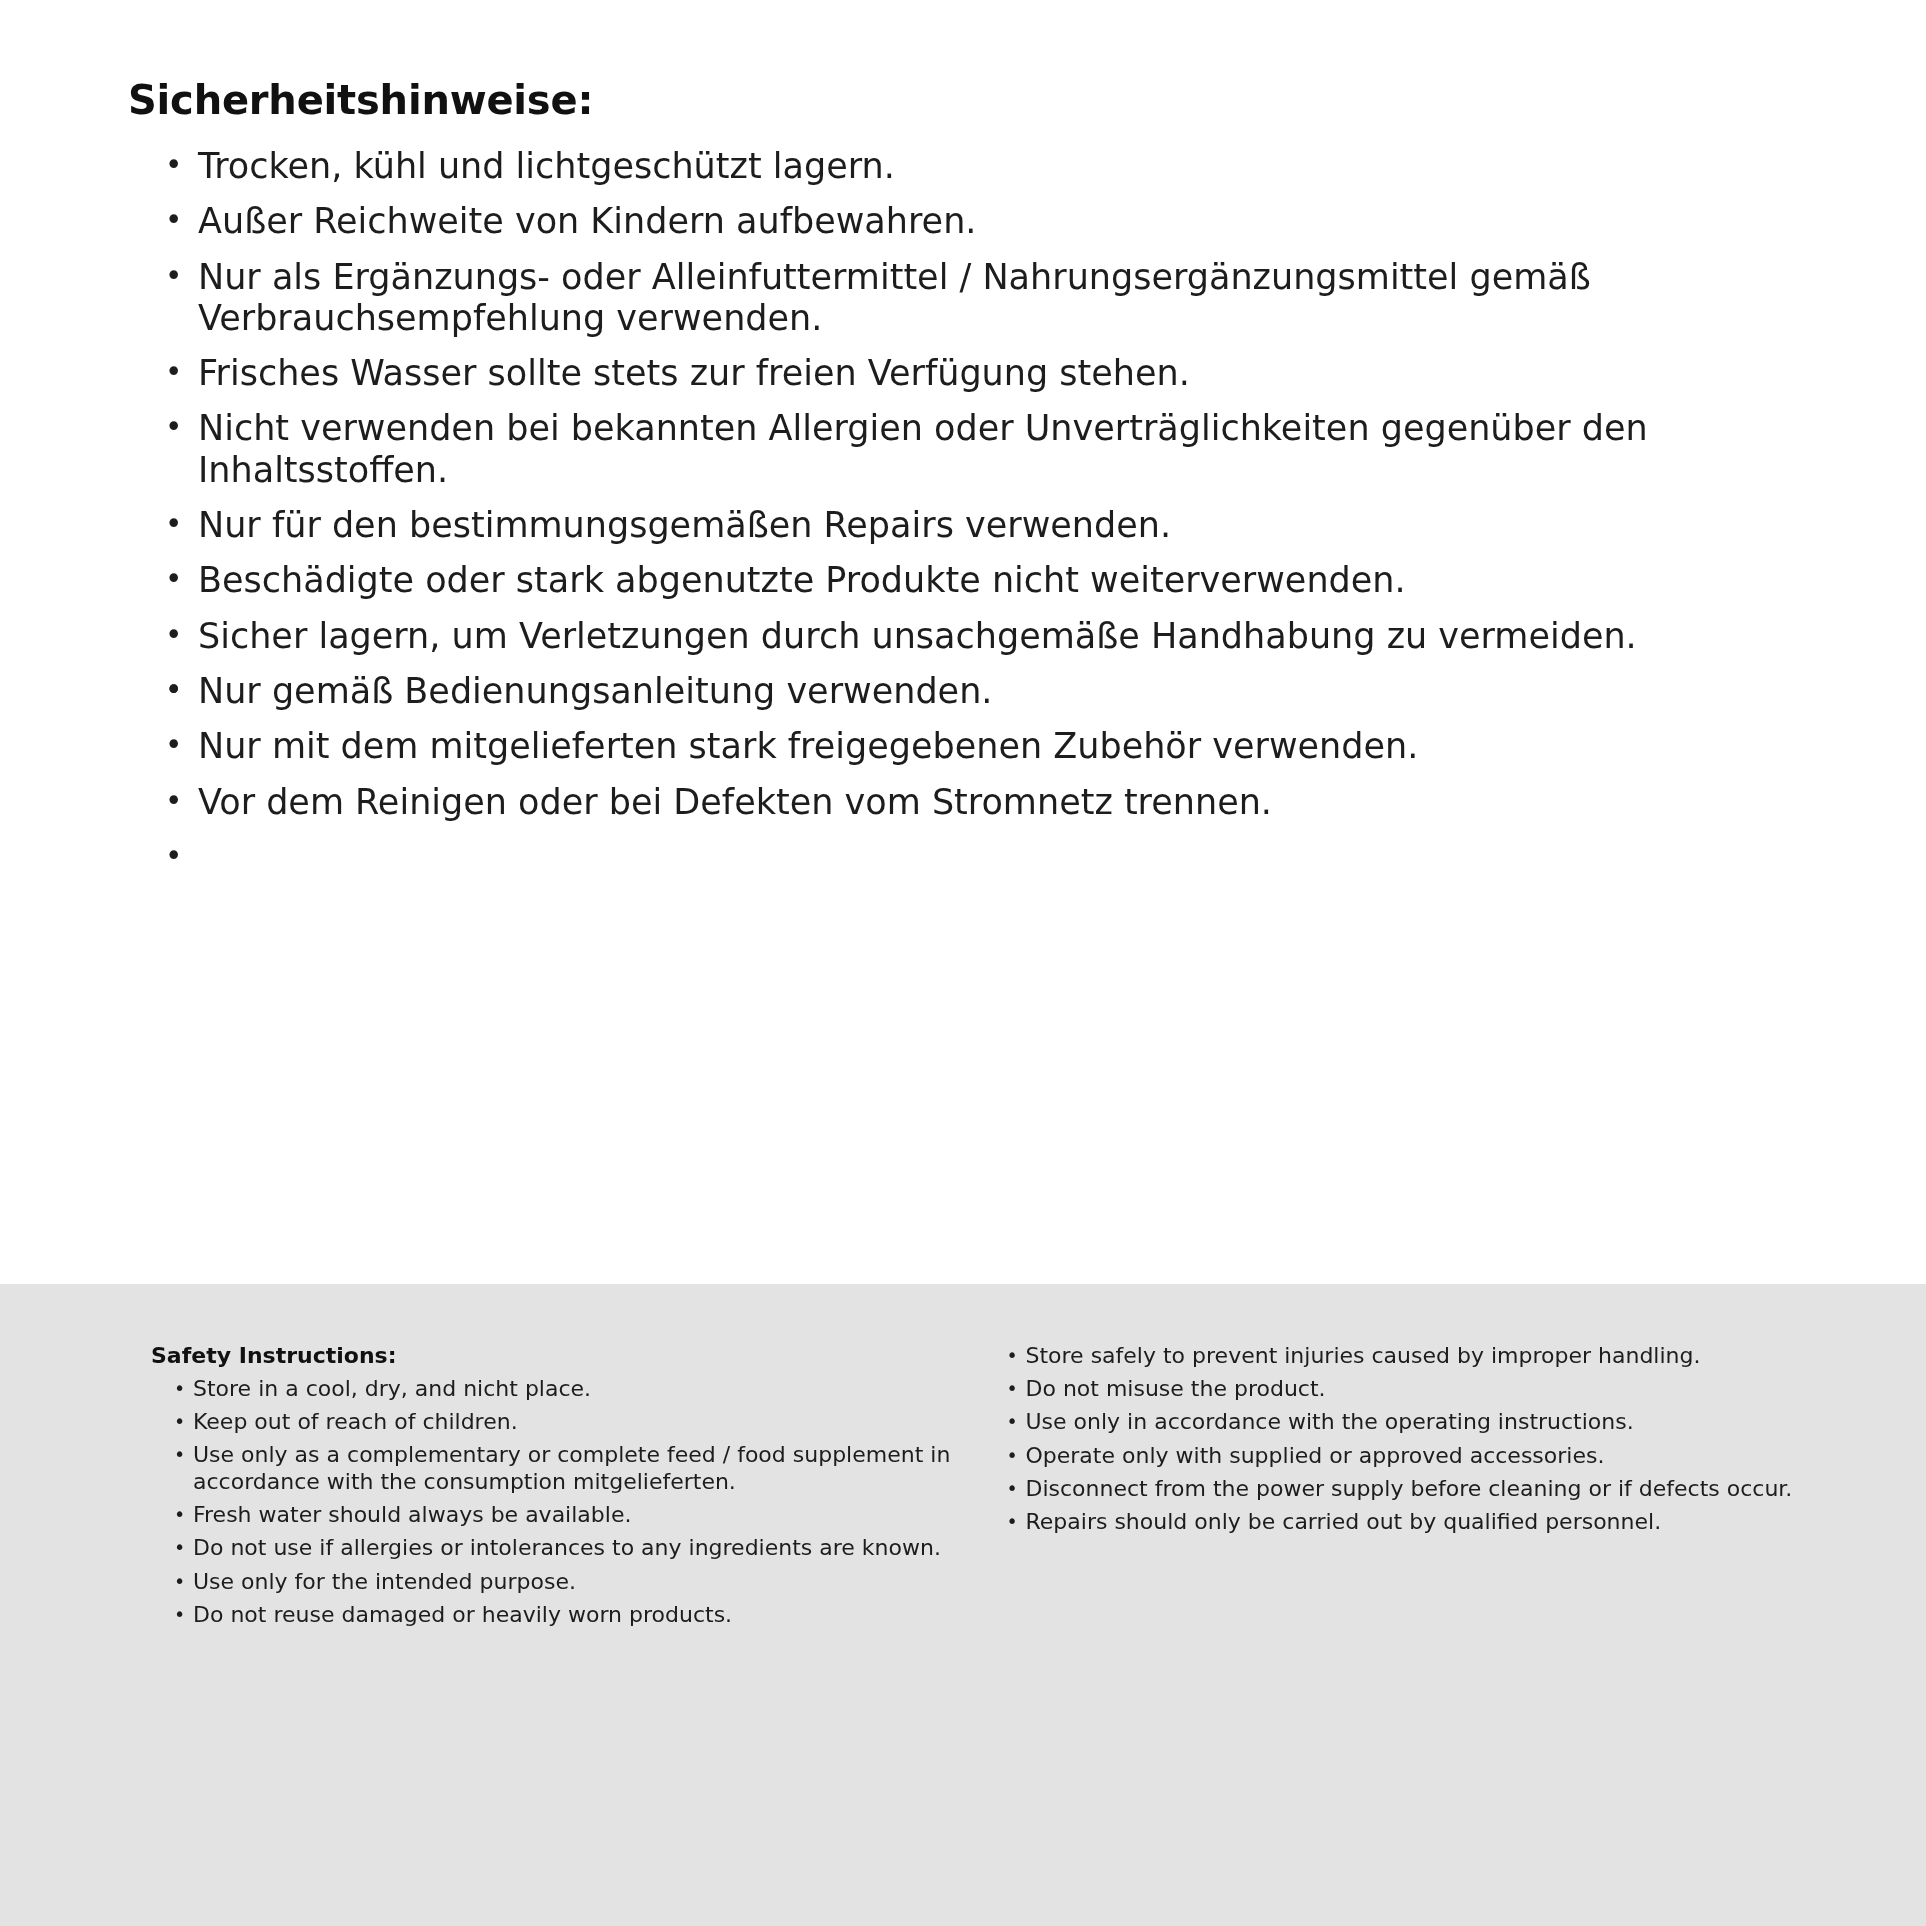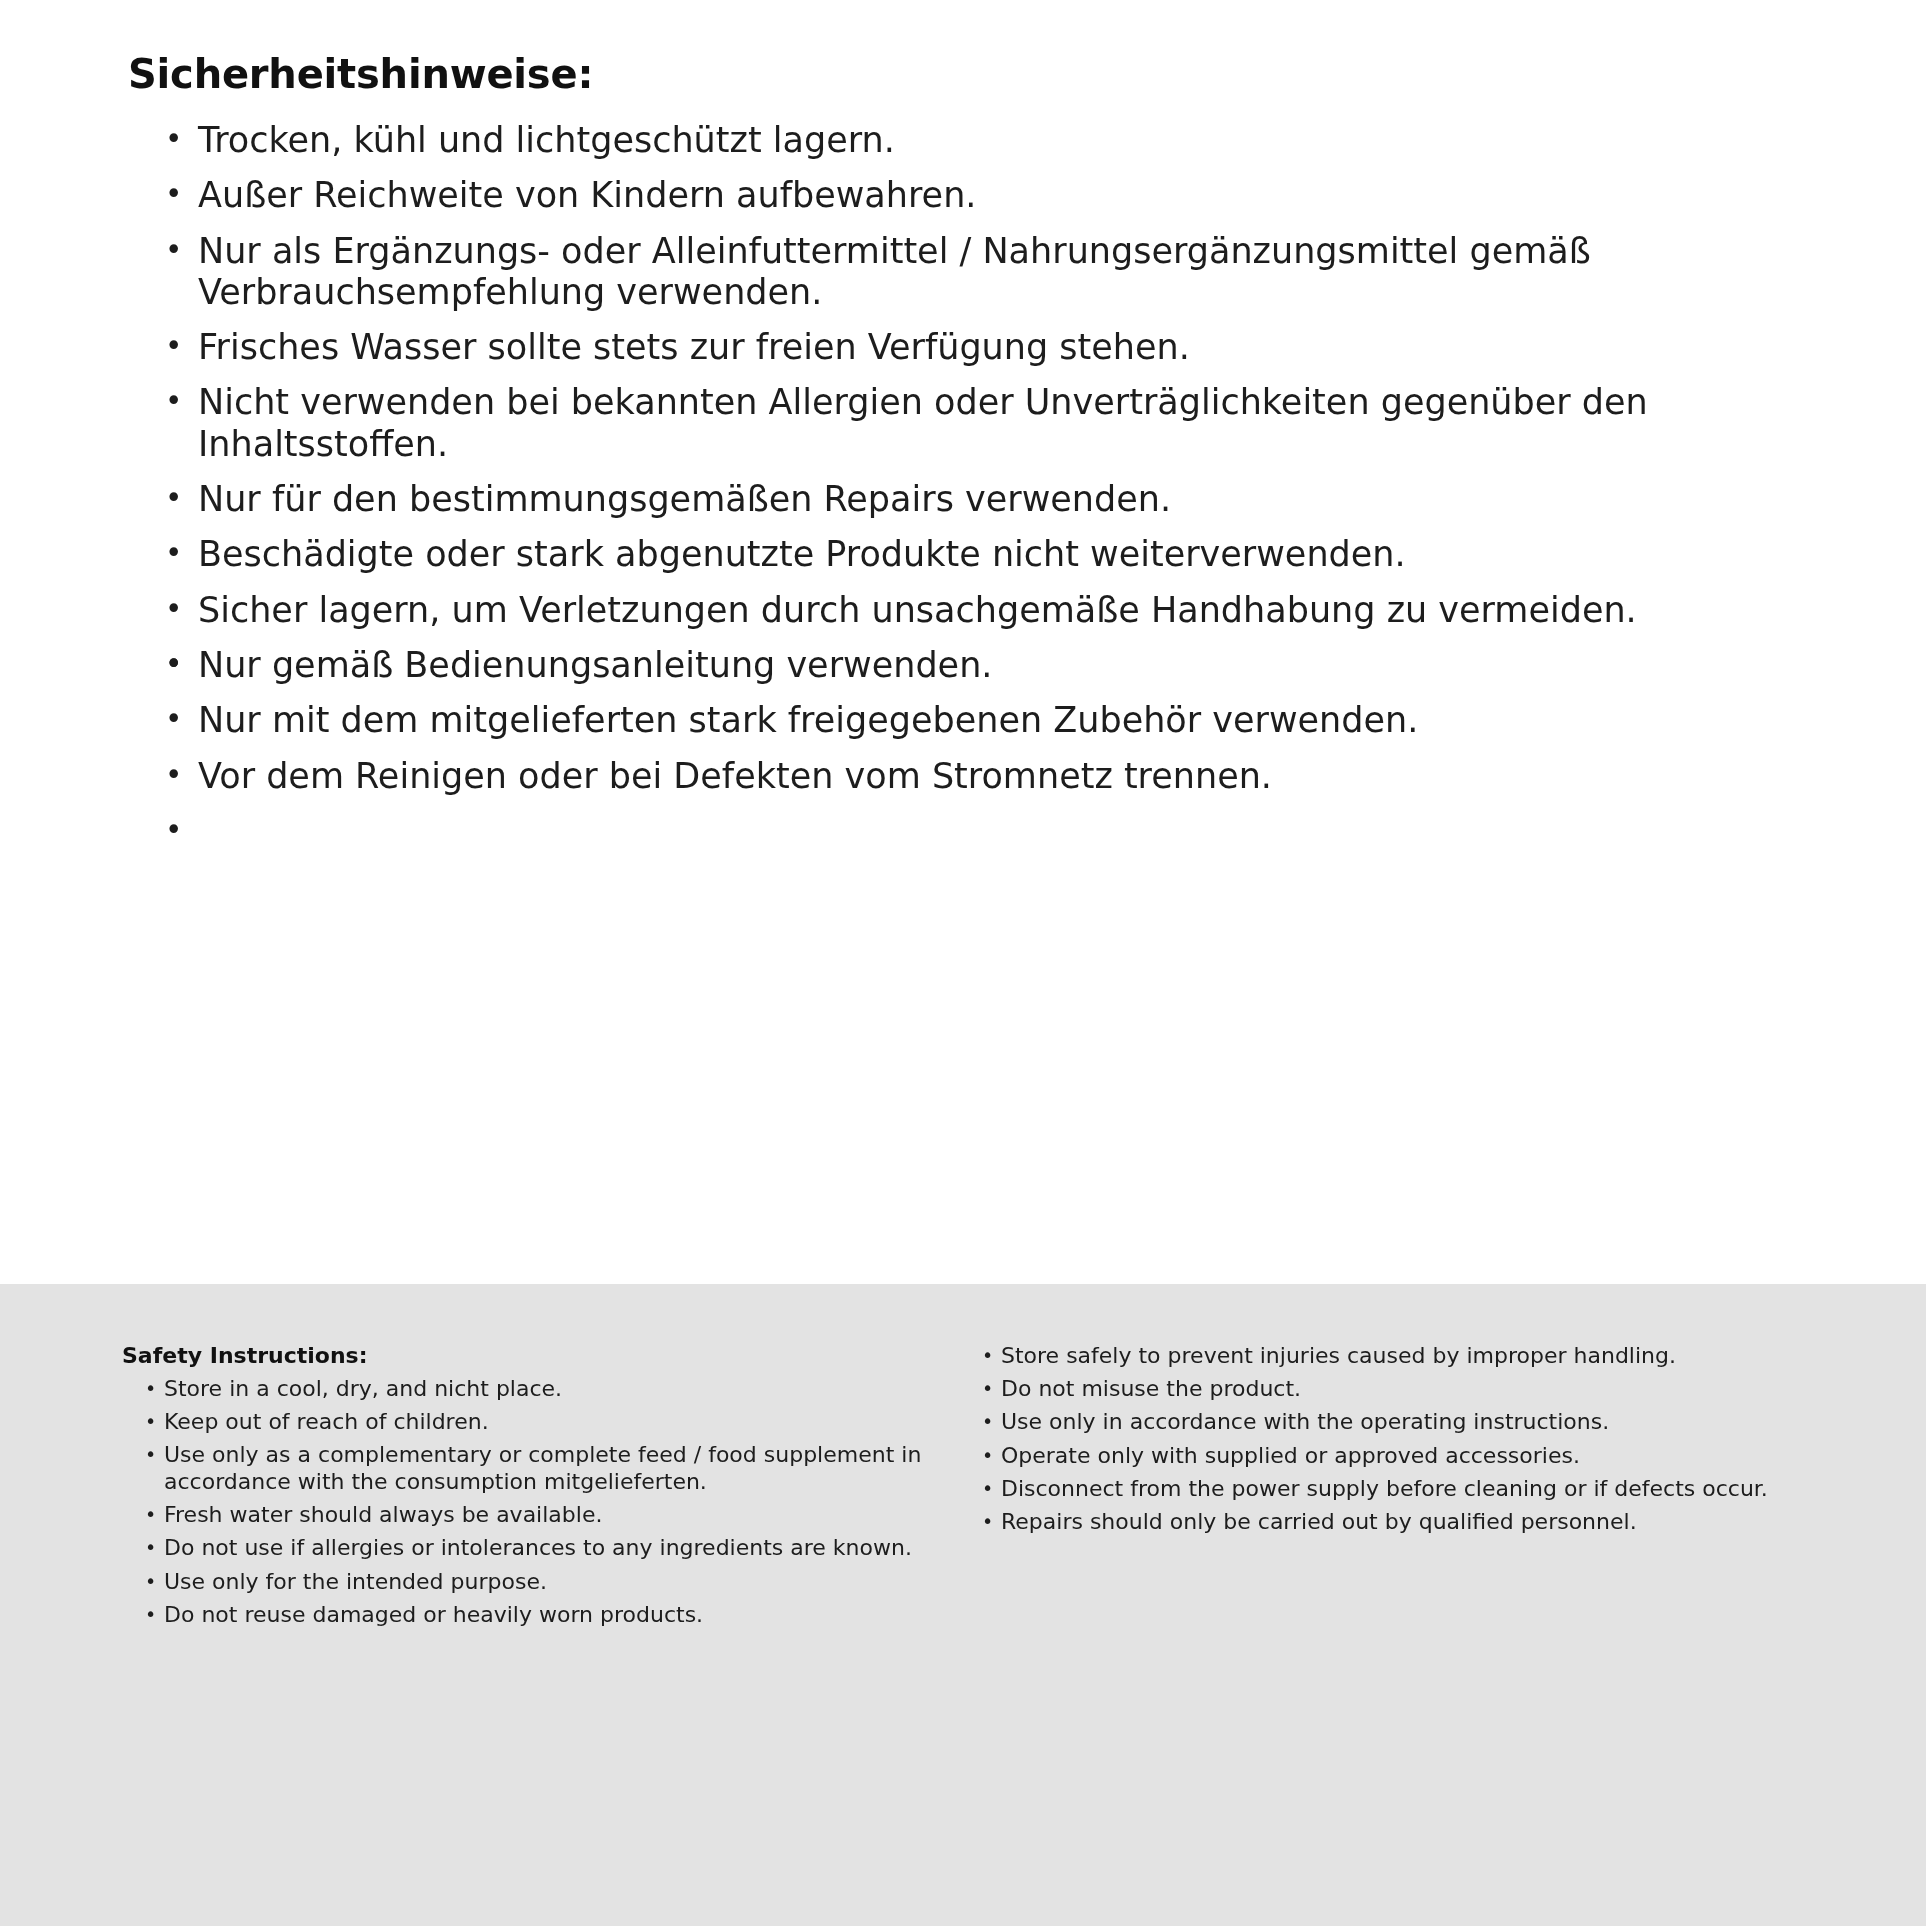--- a/index.html
+++ b/index.html
@@ -18,21 +18,21 @@
 
   
   .de-section {
     position: absolute;
     top: 0;
     left: 0;
     width: 1926px;
     height: 1284px;
     background: #ffffff;
     box-sizing: border-box;
-    padding: 50px 96px 0 128px;
+    padding: 76px 96px 0 128px;
   }
 
   .de-heading {
     font-size: 40px;
     font-weight: bold;
     letter-spacing: -0.2px;
     color: #111111;
     margin: 0 0 22px 0;
     line-height: 1.2;
   }
@@ -71,20 +71,21 @@
     background: #e3e3e3;
     box-sizing: border-box;
     padding: 59px 96px 0 122px;
   }
 
   .en-columns {
     display: flex;
     flex-direction: row;
     gap: 32px;
     align-items: flex-start;
+    margin-left: 29px;
   }
 
   .en-col {
     width: 828px;
   }
 
   .en-heading {
     font-size: 22px;
     font-weight: bold;
     color: #111111;

